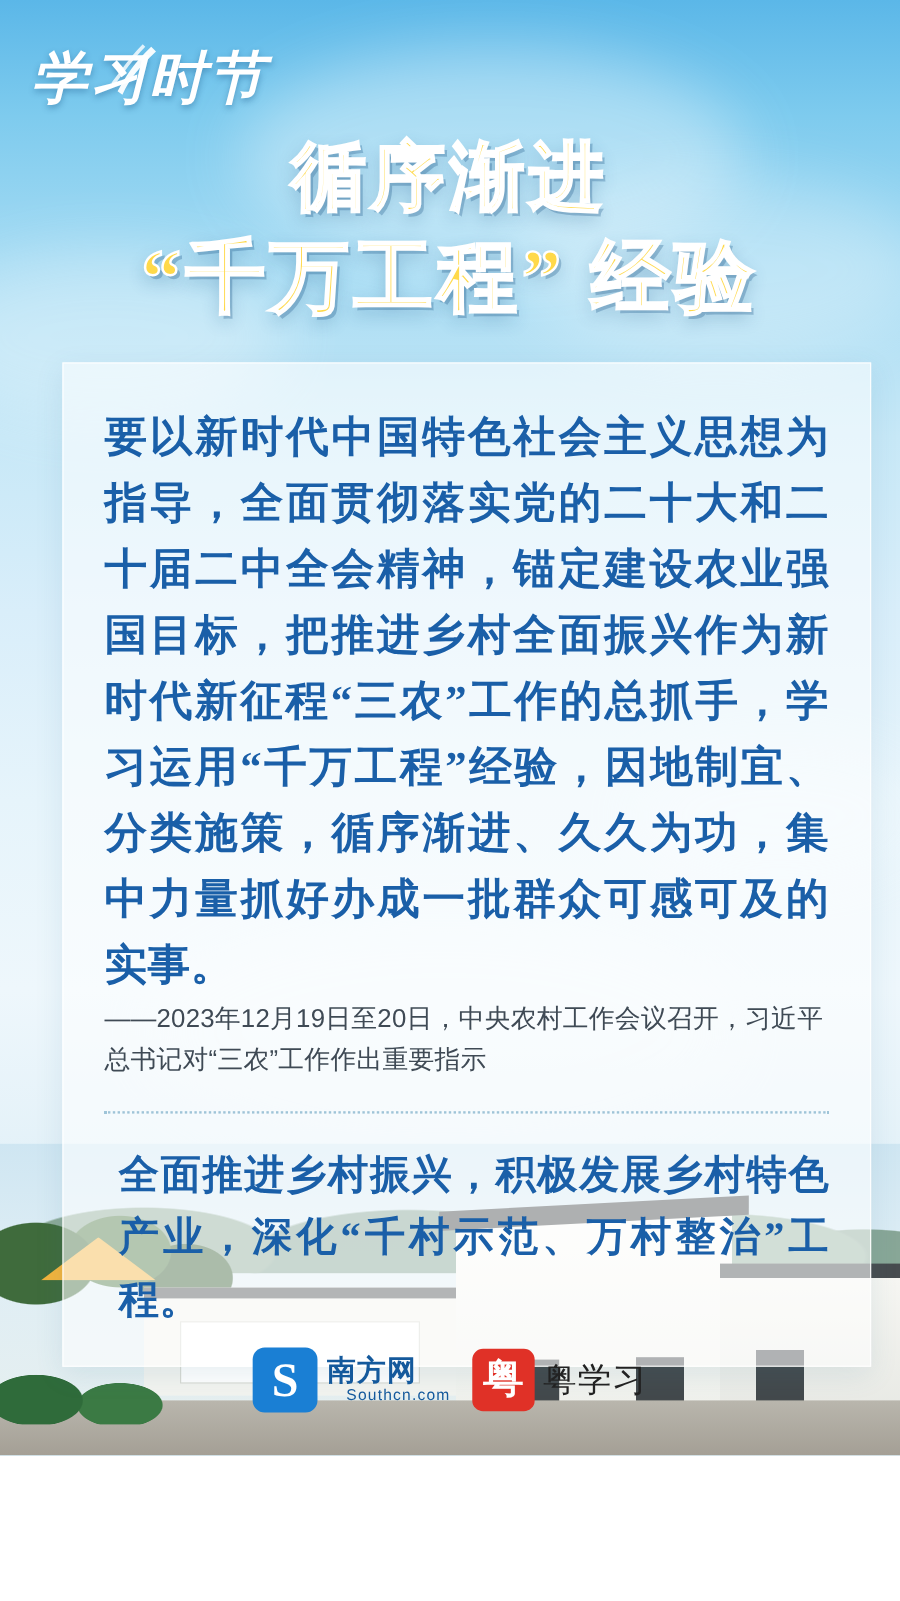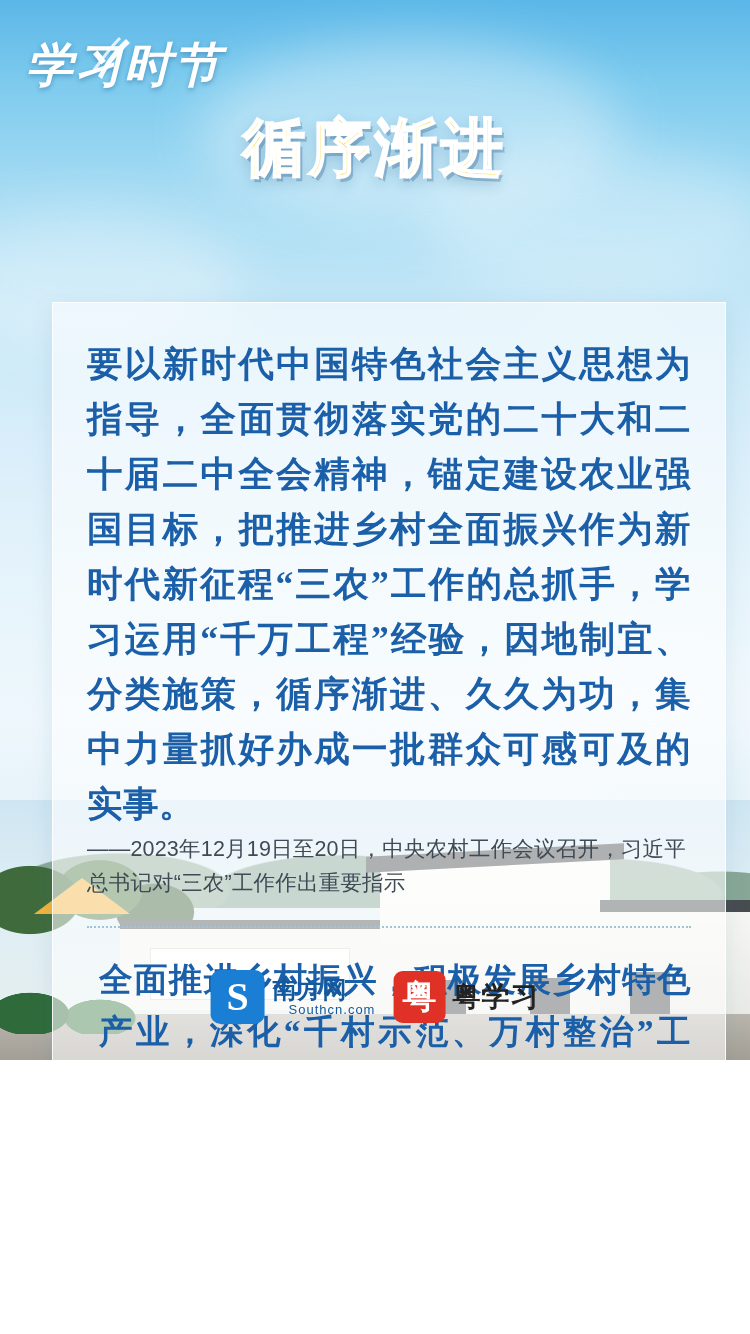--- a/index.html
+++ b/index.html
@@ -5,21 +5,21 @@
   * { box-sizing: border-box; margin: 0; padding: 0; }
   html, body {
     width: 750px;
     height: 1334px;
     overflow: hidden;
     font-family: "Liberation Sans", sans-serif;
   }
   .poster {
     position: relative;
     width: 750px;
-    height: 1060px;
+    height: 1213px;
     background: linear-gradient(to bottom,
         #5bb7e8 0%,
         #7ecbee 8%,
         #a5dbf3 18%,
         #c7e8f7 30%,
         #d9eefa 42%,
         #e6f4fb 55%,
         #eef7fc 68%,
         #e3f1f8 80%,
         #cfe8f3 90%,
@@ -251,21 +251,21 @@
     border-radius: 9px;
     color: #fff;
     font-family: "Liberation Serif", serif;
     font-weight: bold;
     font-size: 34px;
     line-height: 52px;
     text-align: center;
   }
   .ly-text {
     font-family: "Liberation Serif", serif;
-    font-weight: bold;
+    font-weight: normal;
     font-size: 28px;
     color: #222;
     letter-spacing: 1px;
   }
 </style>
 </head>
 <body>
 
 <div class="poster">
 
@@ -278,20 +278,21 @@
   <div class="brand">
     <span class="brand-text">学习时节</span>
     <svg class="brand-mark" viewBox="0 0 40 44">
       <path d="M6 40 C 14 26, 20 16, 34 3 L 38 7 C 24 20, 16 30, 10 43 Z" fill="#ffffff" opacity="0.95"></path>
       <path d="M2 34 C 10 24, 16 14, 28 2" stroke="#ffffff" stroke-width="3" fill="none" opacity="0.8"></path>
     </svg>
   </div>
 
   <div class="headline">
     <div class="l1">循序渐进</div>
+    <div class="l2">“千万工程” 经验</div>
   </div>
 
   <div class="card">
     <p class="quote">要以新时代中国特色社会主义思想为指导，全面贯彻落实党的二十大和二十届二中全会精神，锚定建设农业强国目标，把推进乡村全面振兴作为新时代新征程“三农”工作的总抓手，学习运用“千万工程”经验，因地制宜、分类施策，循序渐进、久久为功，集中力量抓好办成一批群众可感可及的实事。</p>
     <p class="source">——2023年12月19日至20日，中央农村工作会议召开，习近平总书记对“三农”工作作出重要指示</p>
     <div class="divider"></div>
     <p class="quote second">全面推进乡村振兴，积极发展乡村特色产业，深化“千村示范、万村整治”工程。</p>
   </div>
 
   <div class="photo">

